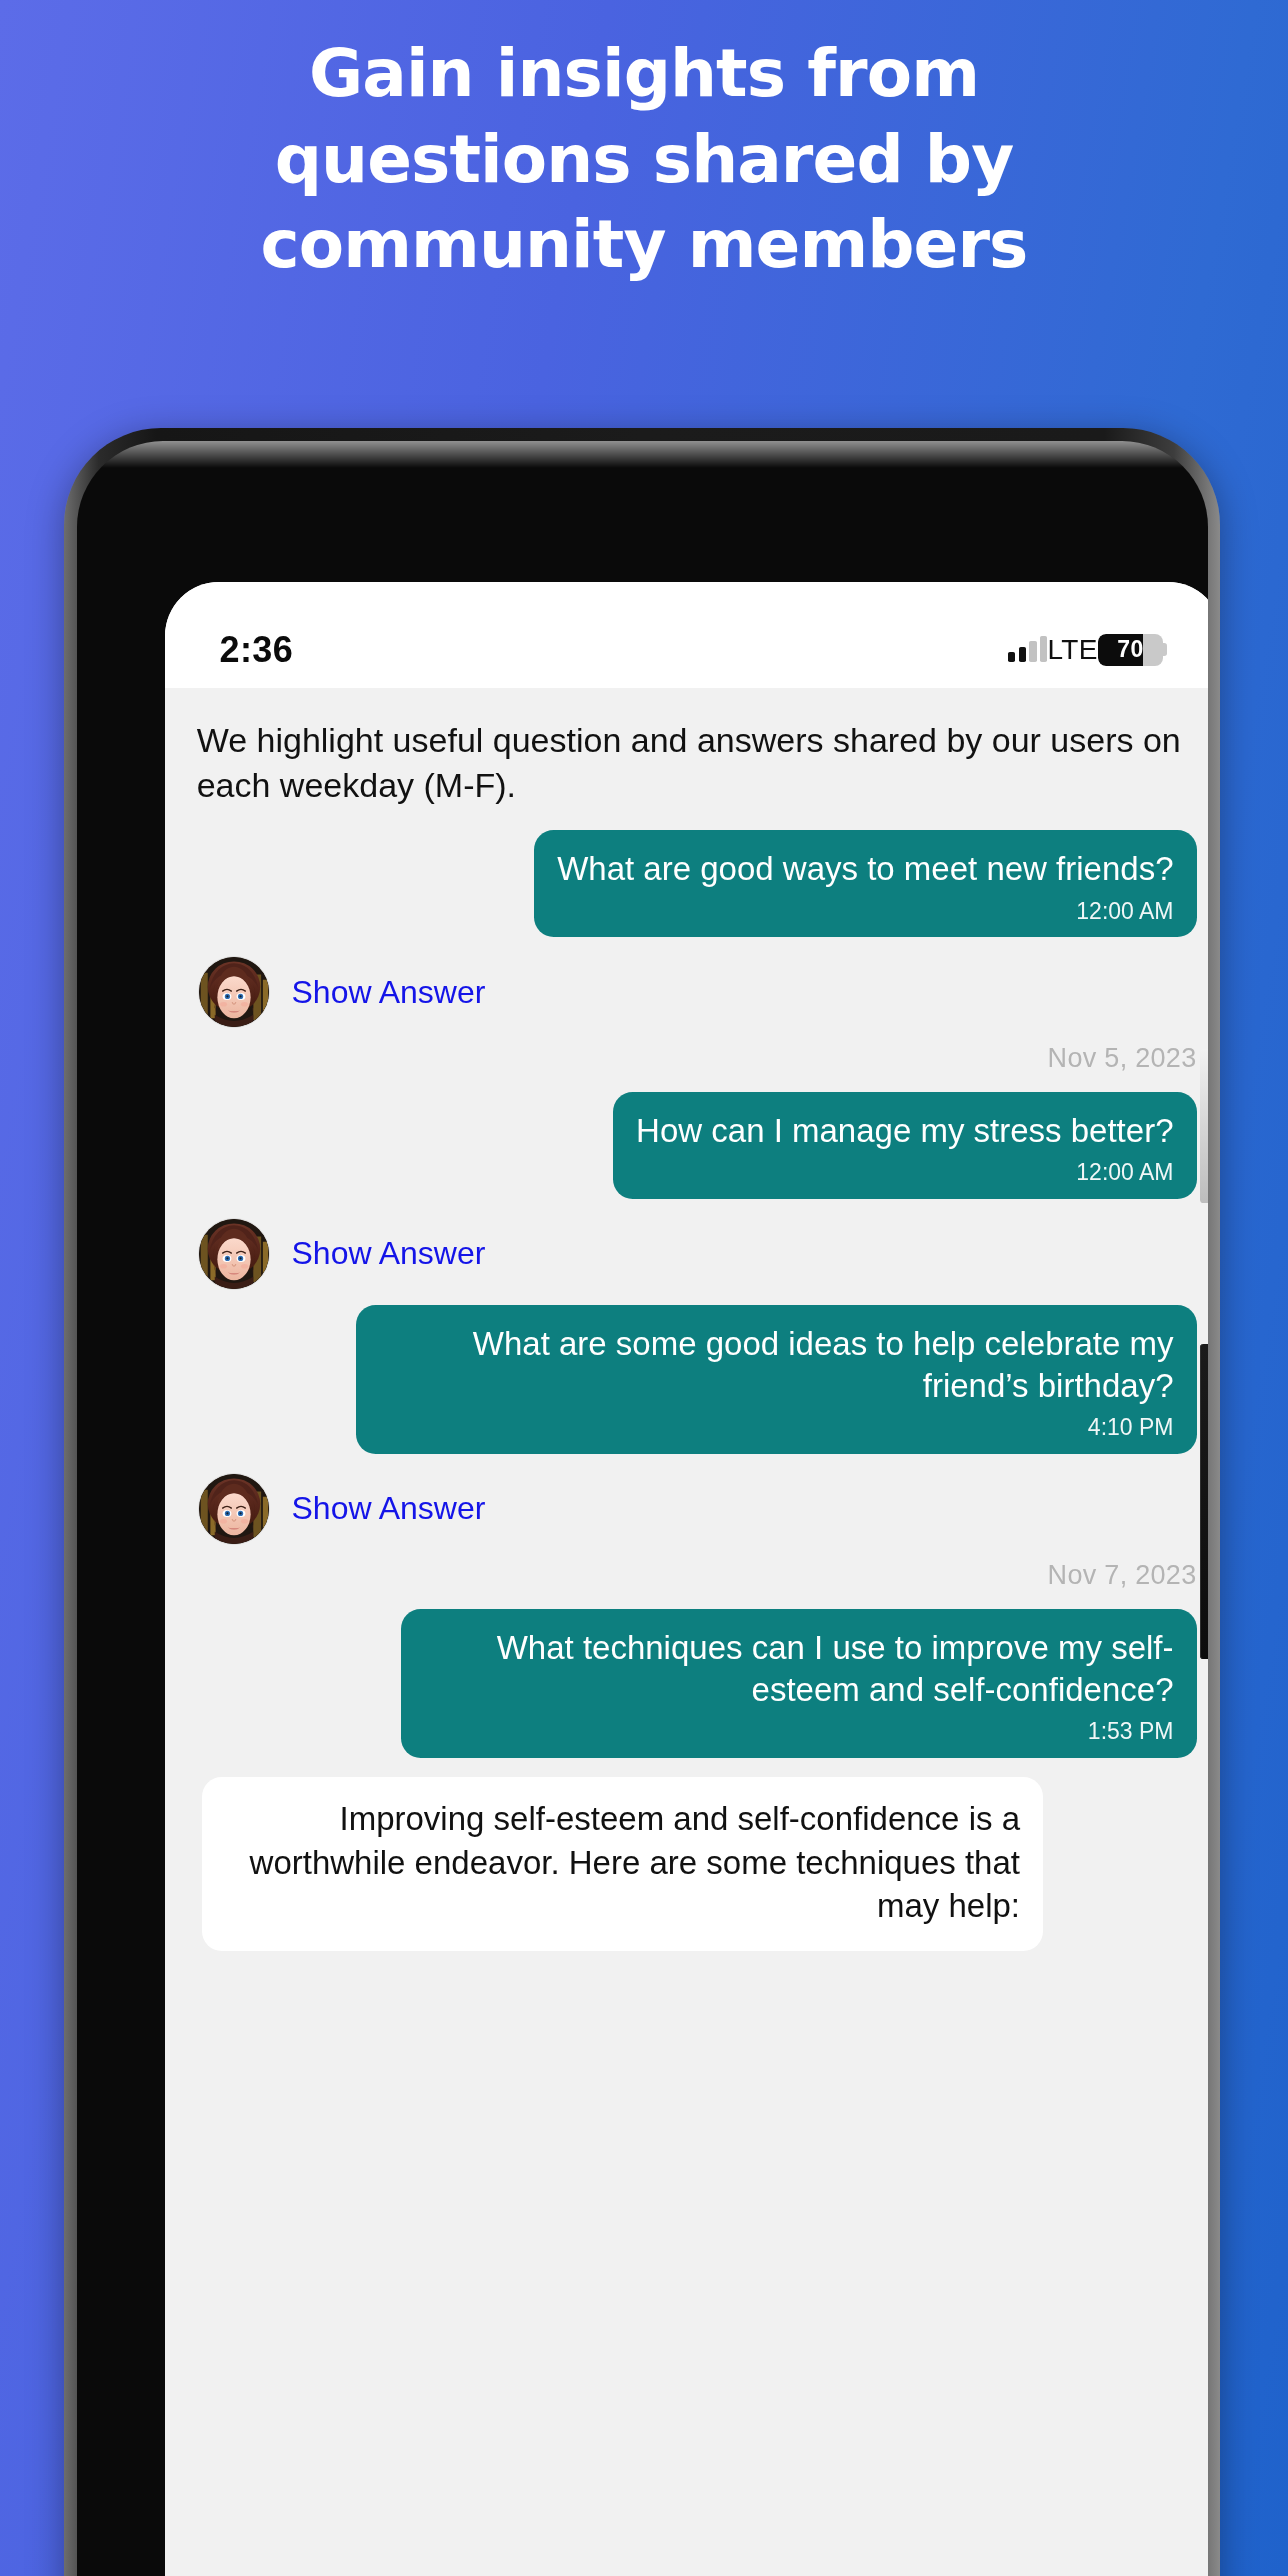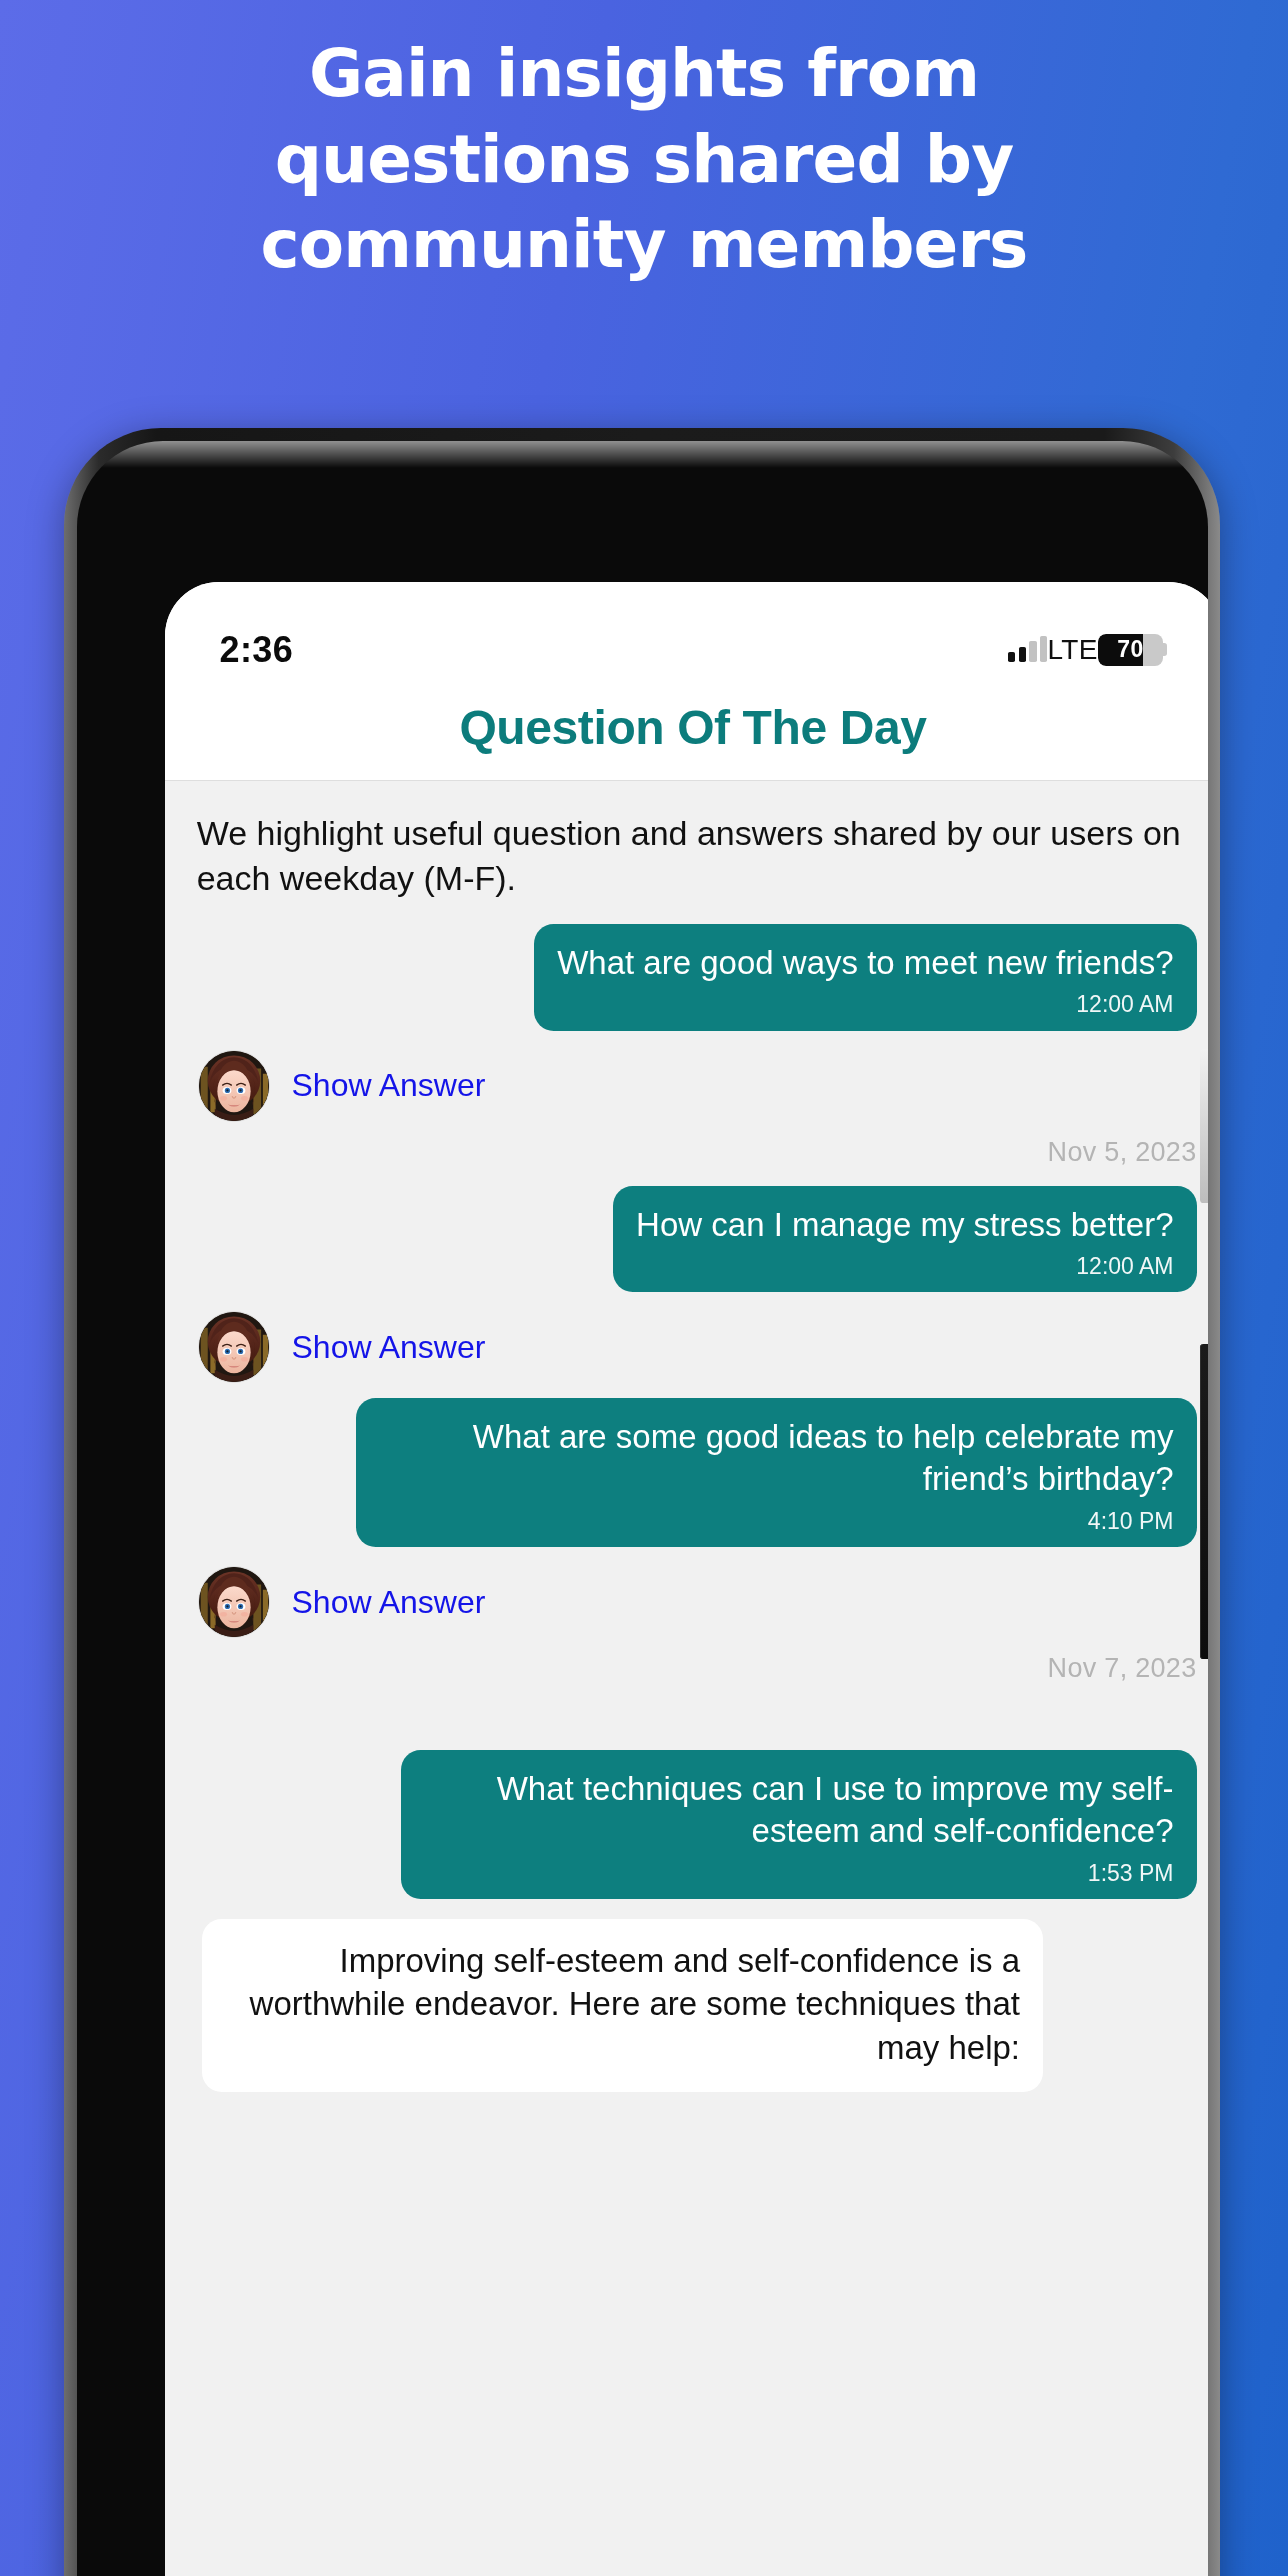--- a/index.html
+++ b/index.html
@@ -188,23 +188,20 @@
           <div style="display:flex;align-items:center;">
             <div class="battery">
               <div class="battery-fill" style="width: 70%;"></div>
               <div class="battery-pct">70</div>
             </div>
             <div class="battery-tip"></div>
           </div>
         </div>
       </div>
 
-      <div class="titlebar">
-        <div class="app-title">Question Of The Day</div>
-      </div>
 
       <div class="chat">
         <div class="intro">We highlight useful question and answers shared by our users on each weekday (M-F).</div>
 
         <div class="row-right">
           <div class="bubble-q">
             <div class="q-text">What are good ways to meet new friends?</div>
             <div class="q-time">12:00 AM</div>
           </div>
         </div>
@@ -334,21 +331,21 @@
                 <path d="M18 66 Q40 80 62 66 L62 80 L18 80Z" fill="#3a1d15"></path>
               </g>
             </svg>
           </div>
           <div class="show-answer">Show Answer</div>
         </div>
 
         <div class="date-sep">Nov 7, 2023</div>
 
         <div class="row-right">
-          <div class="bubble-q" style="max-width:796px;margin-top:48px;">
+          <div class="bubble-q" style="max-width:796px;">
             <div class="q-text">What techniques can I use to improve my self-esteem and self-confidence?</div>
             <div class="q-time">1:53 PM</div>
           </div>
         </div>
 
         <div class="row-left">
           <div class="bubble-a">
             <div class="a-text">Improving self-esteem and self-confidence is a worthwhile endeavor. Here are some techniques that may help:</div>
           </div>
         </div>

